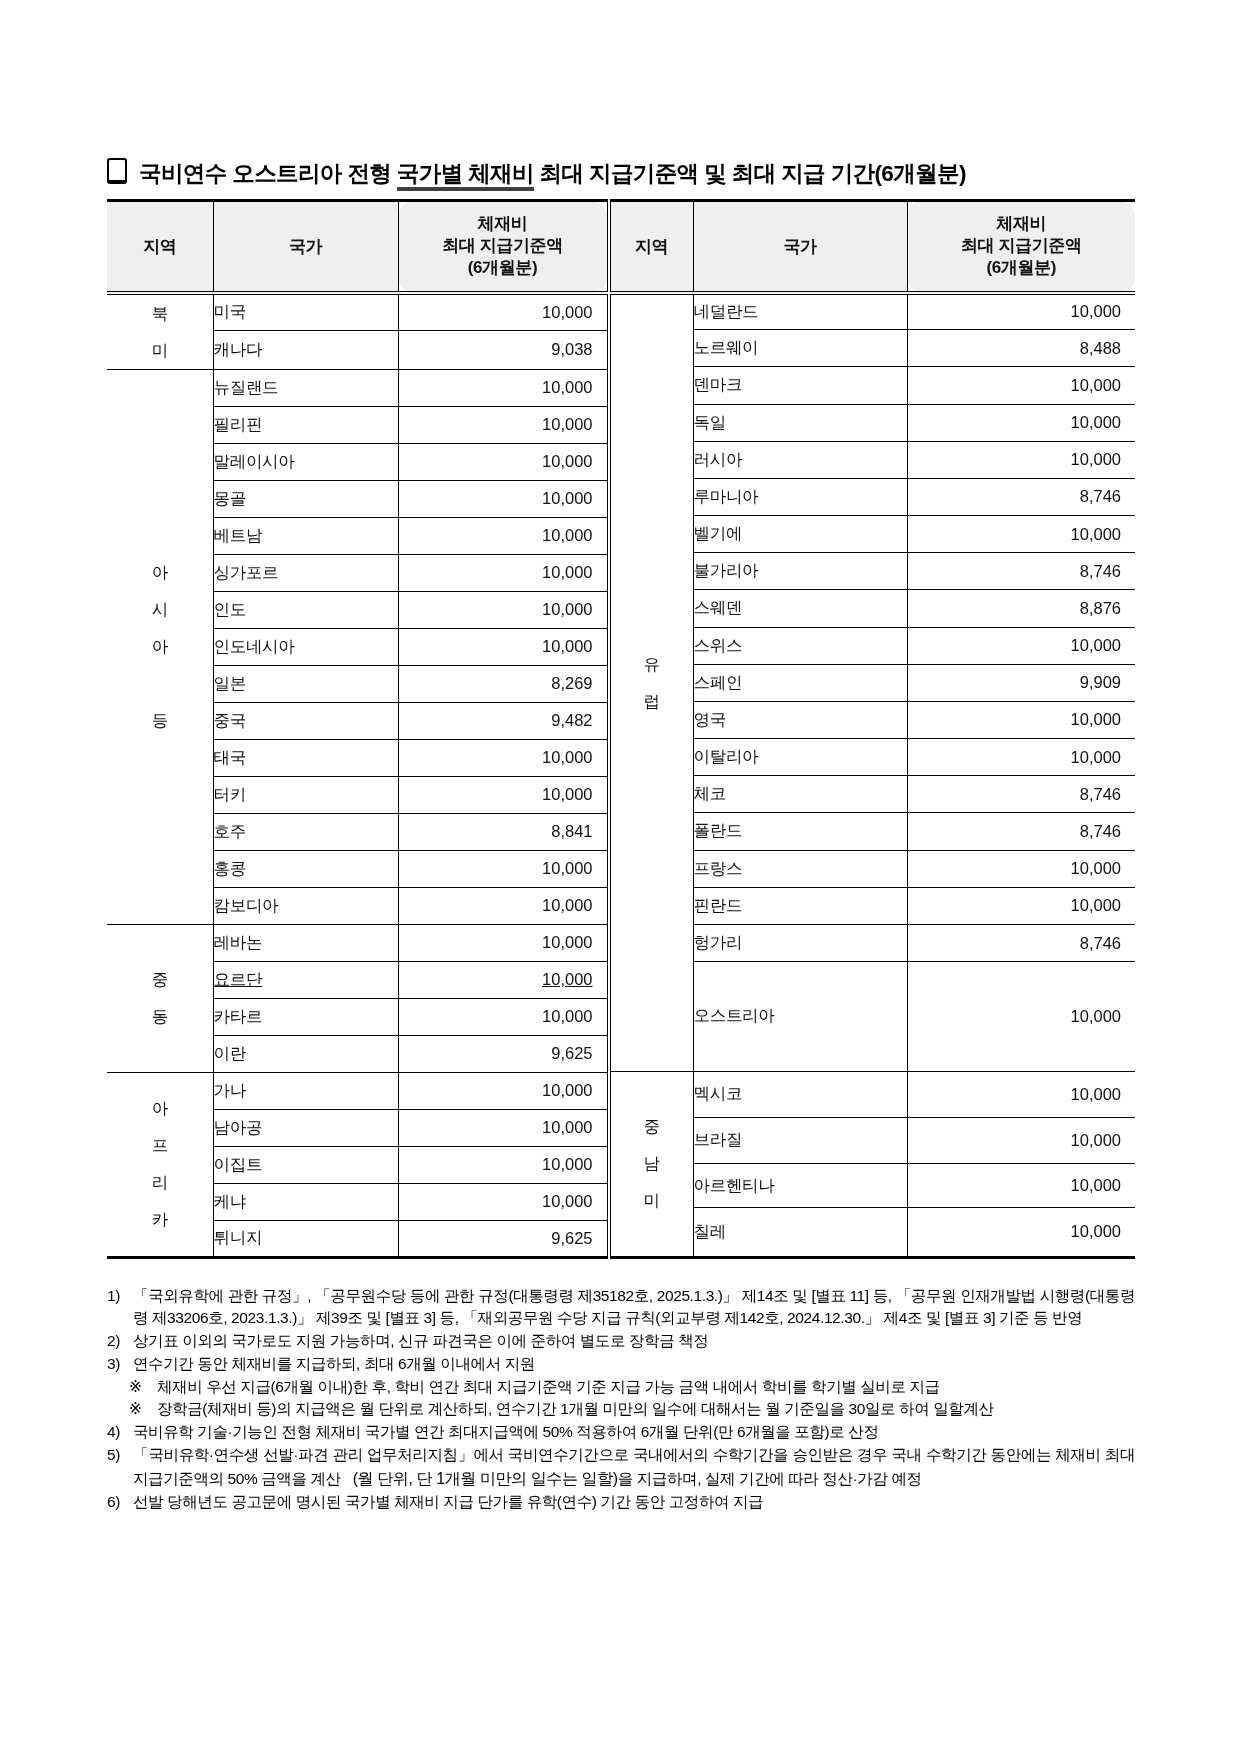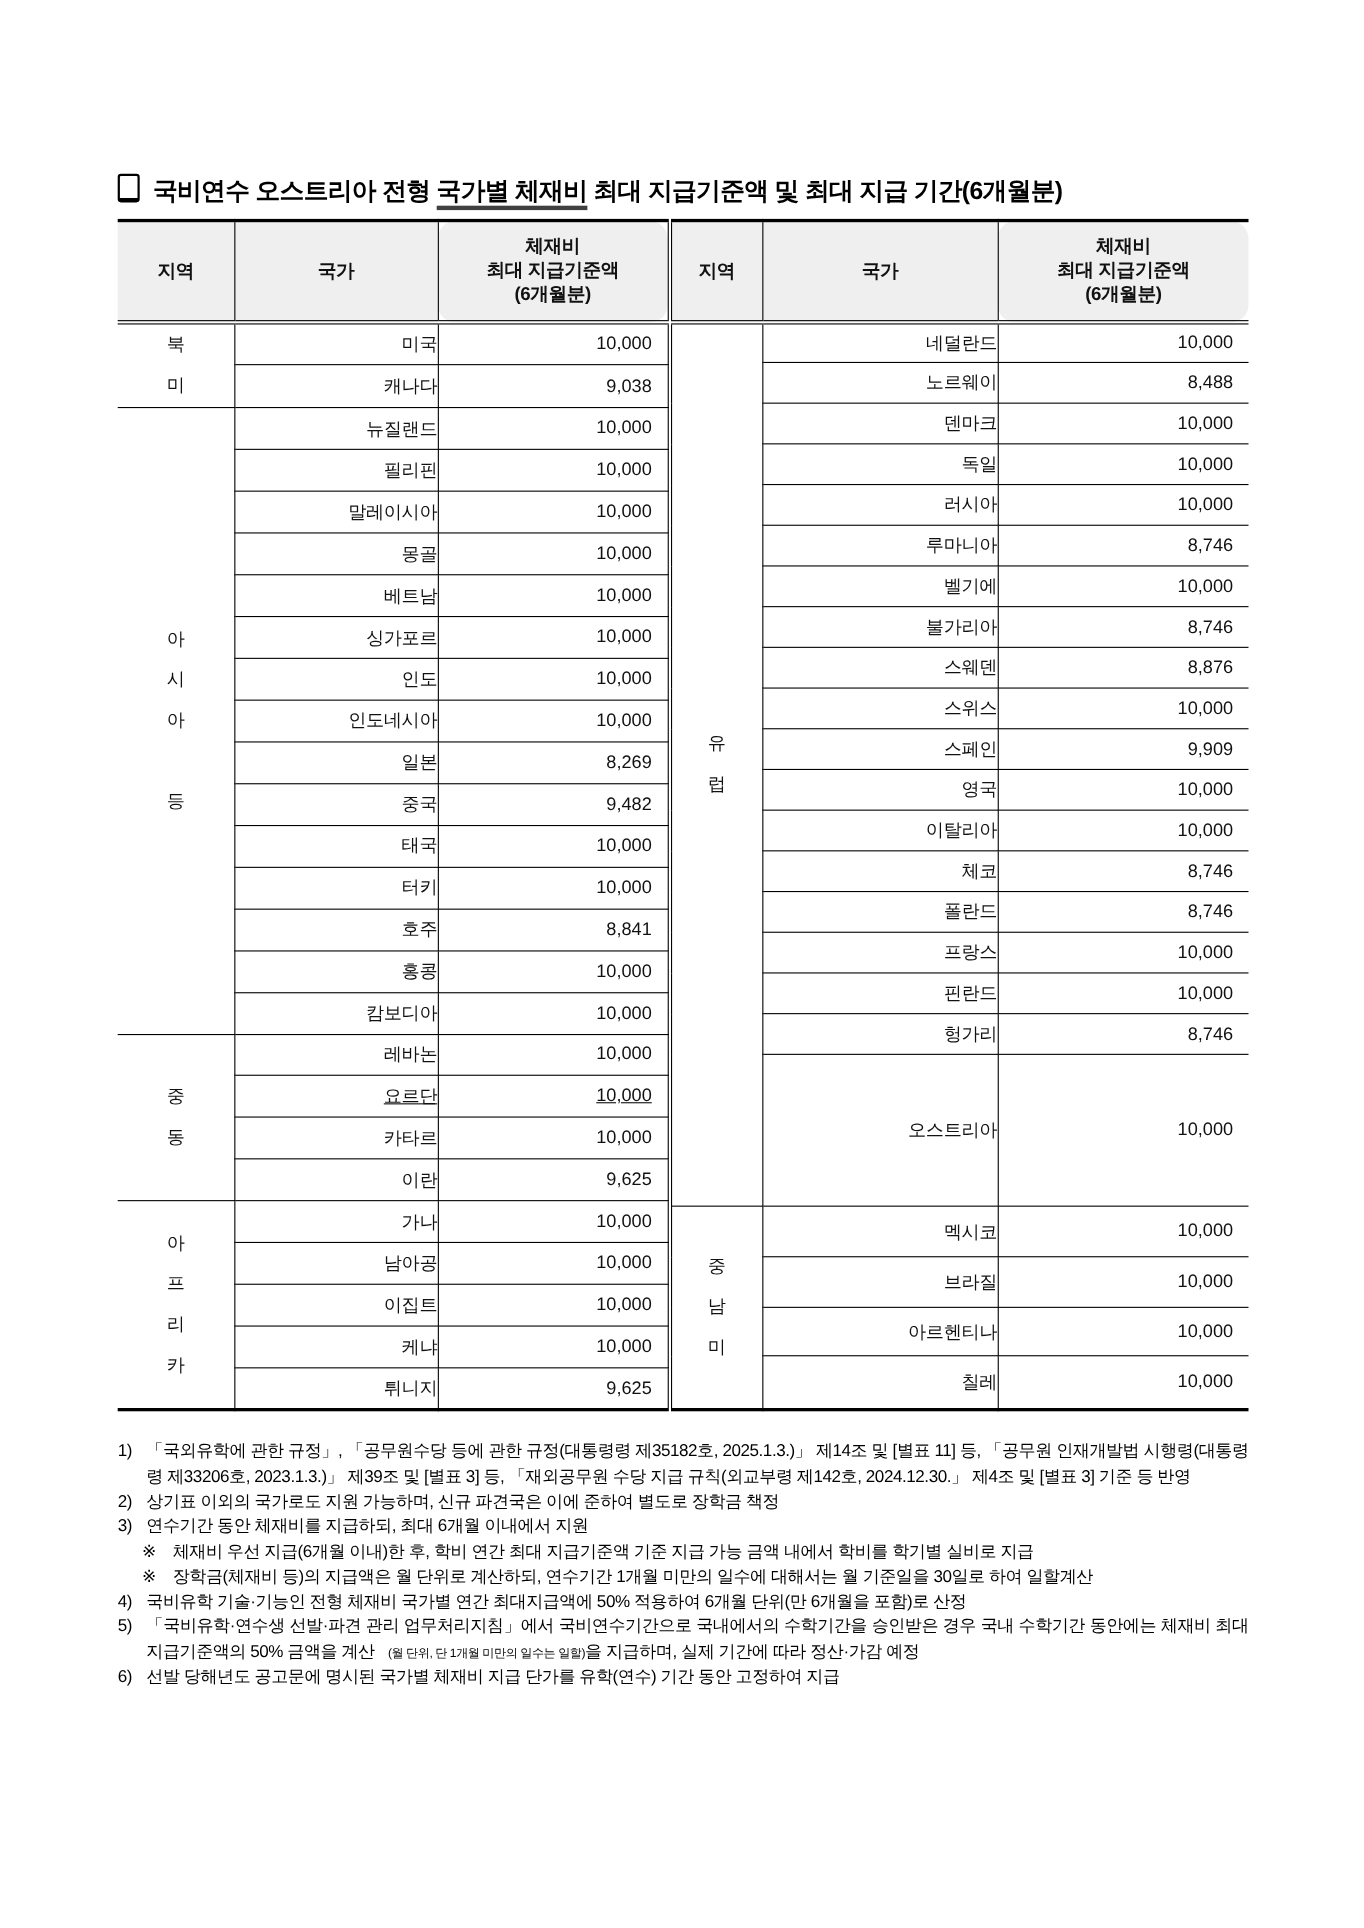--- a/index.html
+++ b/index.html
@@ -43,38 +43,38 @@
   .tbl thead th {
     background:#efefef; font-weight:700; font-size:17px; letter-spacing:-0.4px;
     text-align:center; vertical-align:middle;
     border-bottom:4px double #000;
   }
   th.hdr-amount { white-space:pre-line; line-height:1.32;border-radius:16px; }
   td.region {
     text-align:center; vertical-align:middle;
     white-space:pre-line; line-height:37px; font-size:16.5px; letter-spacing:-0.3px;
   }
-  td.country { text-align:right; vertical-align:middle; font-size:16.5px; letter-spacing:-0.3px; }
+  td.country { text-align:left; vertical-align:middle; font-size:16.5px; letter-spacing:-0.3px; }
   td.amount  { text-align:right; vertical-align:middle; font-size:16.5px; padding-right:14px; }
 
   .tbl-left  col.c-region  { width:106px; }
   .tbl-left  col.c-country { width:185px; }
   .tbl-left  col.c-amount  { width:209px; }
   .tbl-right col.c-region  { width:83px;  }
   .tbl-right col.c-country { width:214px; }
   .tbl-right col.c-amount  { width:228px; }
 
   
   .footnotes { margin-top:26px; font-size:15.5px; line-height:1.47; letter-spacing:-0.4px; color:#000; }
   .footnote { display:flex; }
   .footnote.sub { margin-left:22px; }
   .fn-marker { flex:0 0 26px; white-space:nowrap; }
   .footnote.sub .fn-marker { flex:0 0 28px; }
   .fn-text { flex:1; text-align:justify; }
-  .fn-small { font-size:11px;padding-left:12px; }
+  .fn-small { font-size:16px;padding-left:12px; }
 </style>
 </head>
 <body>
 
 <div class="page">
   <div class="content">
 
     <div class="title">
       <span class="chk"></span><span>국비연수 오스트리아 전형 </span><span class="ul">국가별 체재비</span><span> 최대 지급기준액 및 최대 지급 기간(6개월분)</span>
     </div>
@@ -301,21 +301,21 @@
               <td class="amount">10,000</td>
             </tr>
             <tr style="height: 37px;">
               <td class="country">핀란드</td>
               <td class="amount">10,000</td>
             </tr>
             <tr style="height: 37px;">
               <td class="country">헝가리</td>
               <td class="amount">8,746</td>
             </tr>
-            <tr style="height: 138px;">
+            <tr style="height: 109px;">
               <td class="country">오스트리아</td>
               <td class="amount">10,000</td>
             </tr>
             <tr style="height: 46px;">
               <td class="region" rowspan="4">중
 남
 미</td>
               <td class="country">멕시코</td>
               <td class="amount">10,000</td>
             </tr>

